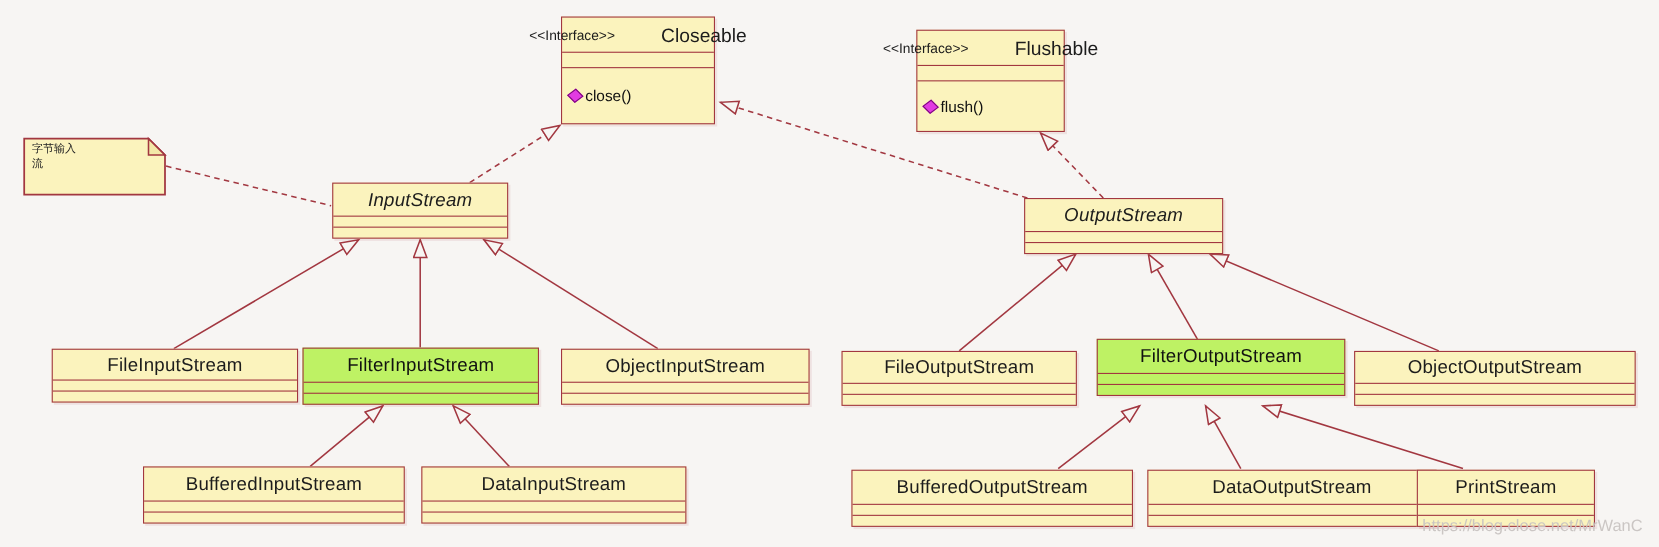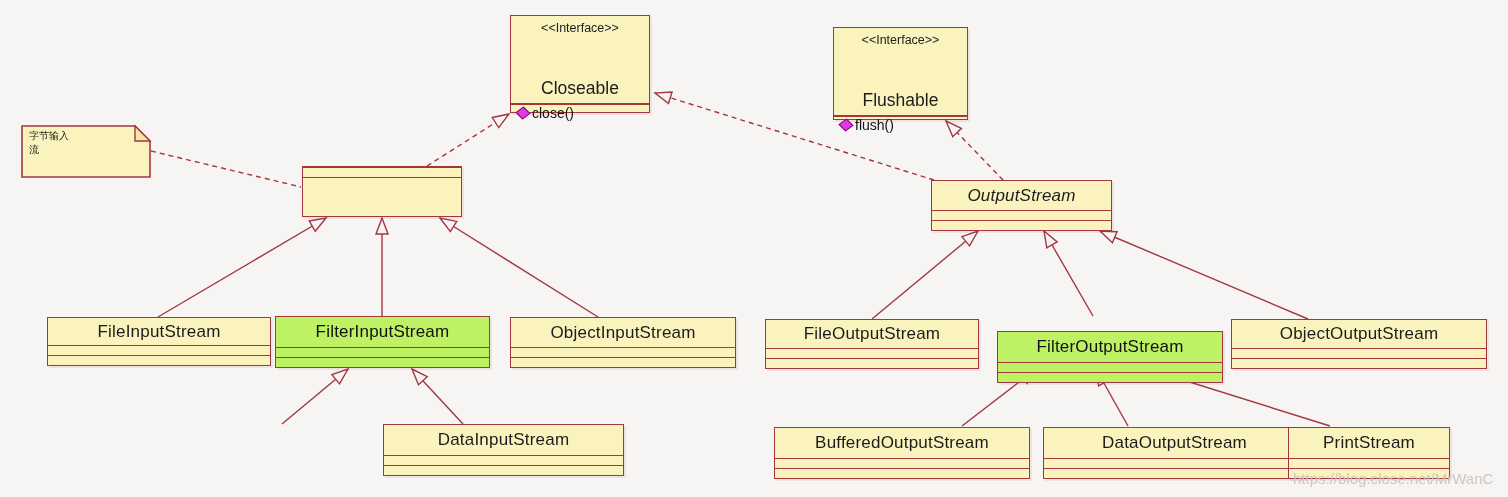--- a/index.html
+++ b/index.html
@@ -26,21 +26,21 @@
   }
   .cname{
     flex:1;display:flex;align-items:center;justify-content:center;
     font-size:17px;color:#1c1c1c;letter-spacing:0.2px;
     white-space:nowrap;overflow:hidden;
   }
   .italic .cname{font-style:italic;}
   .comp{border-top:1.5px solid #a23740;}
   .comp.empty{height:9px;}
   .iface-head{
-    flex:0 0 auto;display:flex;flex-direction:column;align-items:center;
+    flex:0 0 auto;display:flex;flex-direction:row;align-items:center;
     justify-content:center;padding:5px 0 4px 0;gap:42px;
   }
   .stereo{font-size:12.5px;color:#1c1c1c;}
   .iname{font-size:17.5px;color:#1c1c1c;margin-top:1px;}
   .iface .comp.empty{height:13px;}
   .comp.methods{
     flex:1;display:flex;align-items:center;
     padding-left:7px;font-size:14px;color:#111;
   }
   .diamond{
@@ -124,20 +124,21 @@
       <div class="iname">Flushable</div>
     </div>
     <div class="comp empty"></div>
     <div class="comp methods">
       <span class="diamond"></span>
       <span>flush()</span>
     </div>
   </div>
 
   <div class="box cls italic" style="left:302px;top:166px;width:160px;height:51px">
+    <div class="cname">InputStream</div>
     <div class="comp empty"></div>
     <div class="comp empty"></div>
   </div>
 
   <div class="box cls italic" style="left:931px;top:180px;width:181px;height:51px">
     <div class="cname">OutputStream</div>
     <div class="comp empty"></div>
     <div class="comp empty"></div>
   </div>
 
@@ -152,34 +153,39 @@
     <div class="comp empty"></div>
     <div class="comp empty"></div>
   </div>
 
   <div class="box cls" style="left:510px;top:317px;width:226px;height:51px">
     <div class="cname">ObjectInputStream</div>
     <div class="comp empty"></div>
     <div class="comp empty"></div>
   </div>
 
+  <div class="box cls" style="left:130px;top:424px;width:238px;height:52px">
+    <div class="cname">BufferedInputStream</div>
+    <div class="comp empty"></div>
+    <div class="comp empty"></div>
+  </div>
 
   <div class="box cls" style="left:383px;top:424px;width:241px;height:52px">
     <div class="cname">DataInputStream</div>
     <div class="comp empty"></div>
     <div class="comp empty"></div>
   </div>
 
   <div class="box cls" style="left:765px;top:319px;width:214px;height:50px">
     <div class="cname">FileOutputStream</div>
     <div class="comp empty"></div>
     <div class="comp empty"></div>
   </div>
 
-  <div class="box cls sel" style="left:997px;top:331px;width:226px;height:52px">
+  <div class="box cls sel" style="left:997px;top:308px;width:226px;height:52px">
     <div class="cname">FilterOutputStream</div>
     <div class="comp empty"></div>
     <div class="comp empty"></div>
   </div>
 
   <div class="box cls" style="left:1231px;top:319px;width:256px;height:50px">
     <div class="cname">ObjectOutputStream</div>
     <div class="comp empty"></div>
     <div class="comp empty"></div>
   </div>

